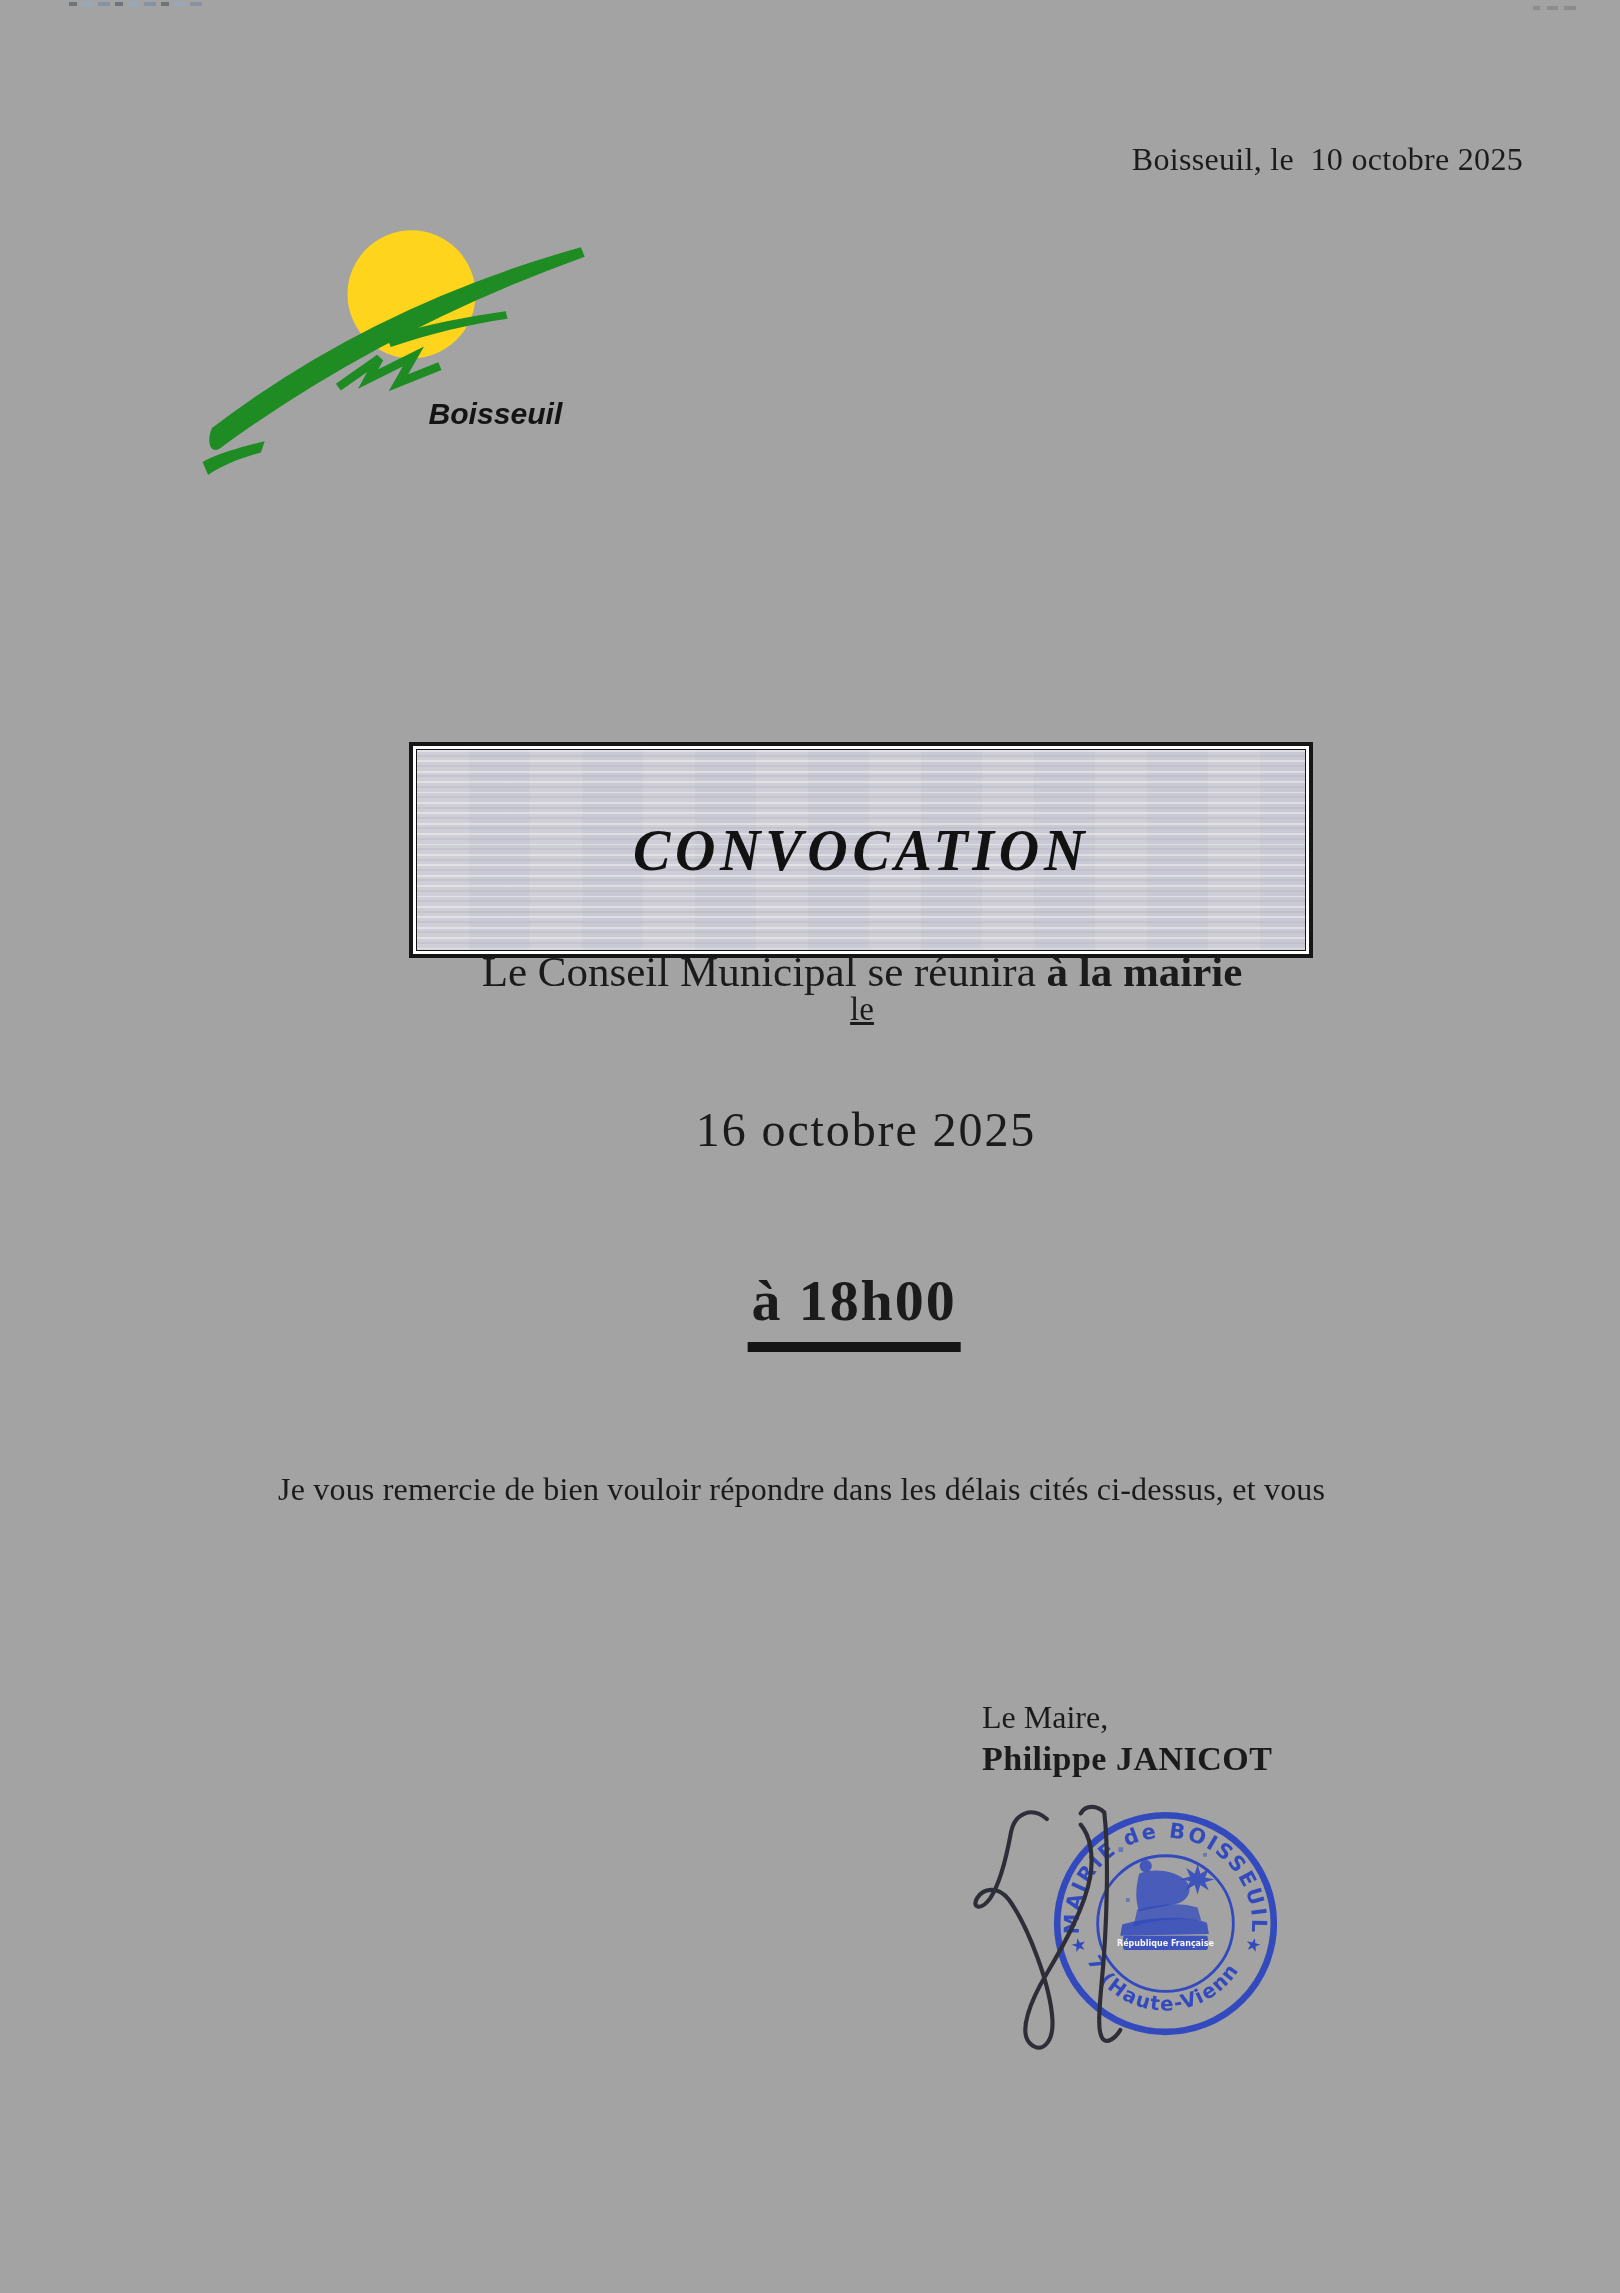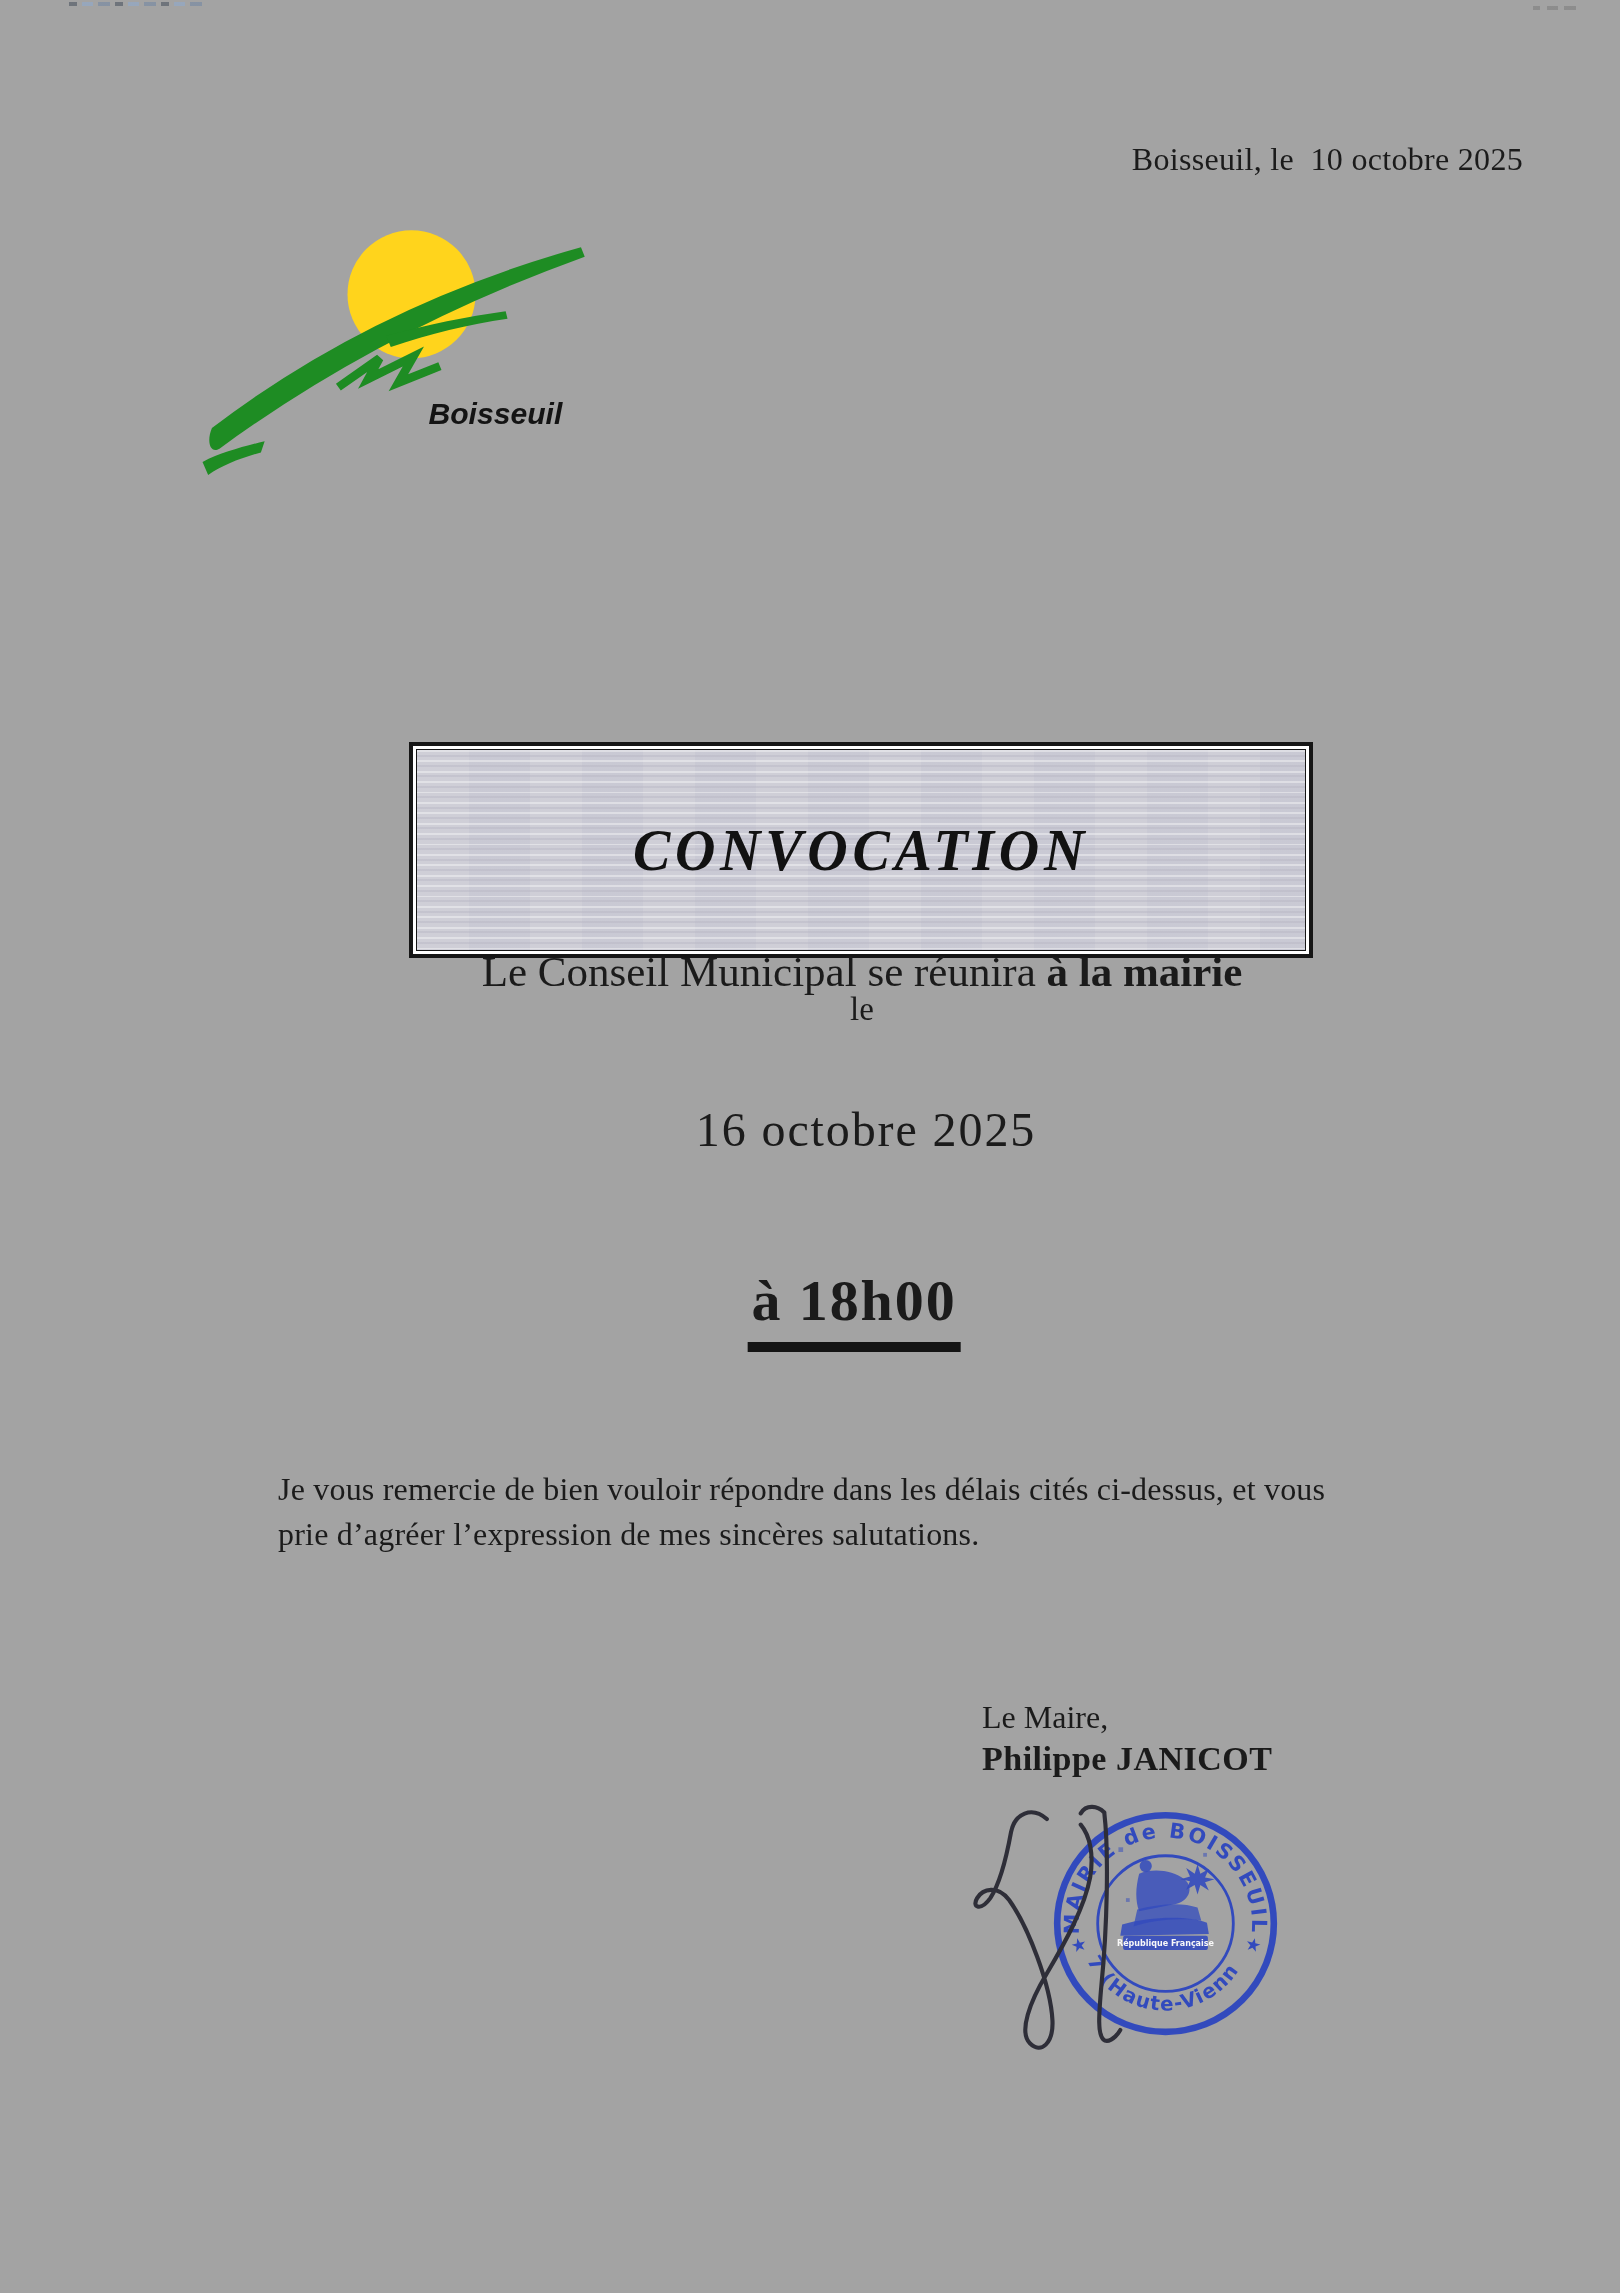--- a/index.html
+++ b/index.html
@@ -42,21 +42,21 @@
     display:flex;align-items:center;justify-content:center;
   }
   .conv-title{
     font-weight:bold;font-style:italic;
     font-size:56px;letter-spacing:4.7px;color:#121212;
     transform:scaleY(1.05);
   }
   .center-line{transform:translateX(-50%);white-space:nowrap;text-align:center;}
   .intro-line{top:947px;left:862px;font-size:43px;}
   .intro-bold{font-weight:bold;}
-  .le-line{top:991px;left:862px;font-size:33px;}
+  .le-line{top:991px;left:862px;font-size:33px;text-decoration:underline;}
   .big-date{top:1102px;left:866px;font-size:48px;letter-spacing:1.9px;}
   .big-time{
     top:1241px;left:854px;font-size:58px;font-weight:bold;letter-spacing:1.9px;
     border-bottom:10.4px solid #141414;padding:0 3.8px 7.5px 3.8px;margin-top:26px;
   }
   .closing{
     left:278px;top:1467px;width:1205px;
     font-size:32px;line-height:45px;letter-spacing:0.2px;
   }
   .closing span{display:block;}
@@ -98,21 +98,20 @@
 
   <div class="abs center-line intro-line">
     <span>Le Conseil Municipal se réunira </span><span class="intro-bold">à la mairie</span>
   </div>
   <div class="abs center-line le-line">le</div>
   <div class="abs center-line big-date">16 octobre 2025</div>
   <div class="abs center-line big-time">à 18h00</div>
 
   <div class="abs closing">
     <span>Je vous remercie de bien vouloir répondre dans les délais cités ci-dessus, et vous</span>
-    <span>prie d’agréer l’expression de mes sincères salutations.</span>
   </div>
 
   <div class="abs signer">
     <div>Le Maire,</div>
     <div class="signer-name">Philippe JANICOT</div>
   </div>
 
   <svg class="abs seal-svg" width="330" height="292" viewBox="0 0 350 310">
     <defs>
       <path id="arcTop" d="M129,169 A92,92 0 1 1 307,169" fill="none"></path>

